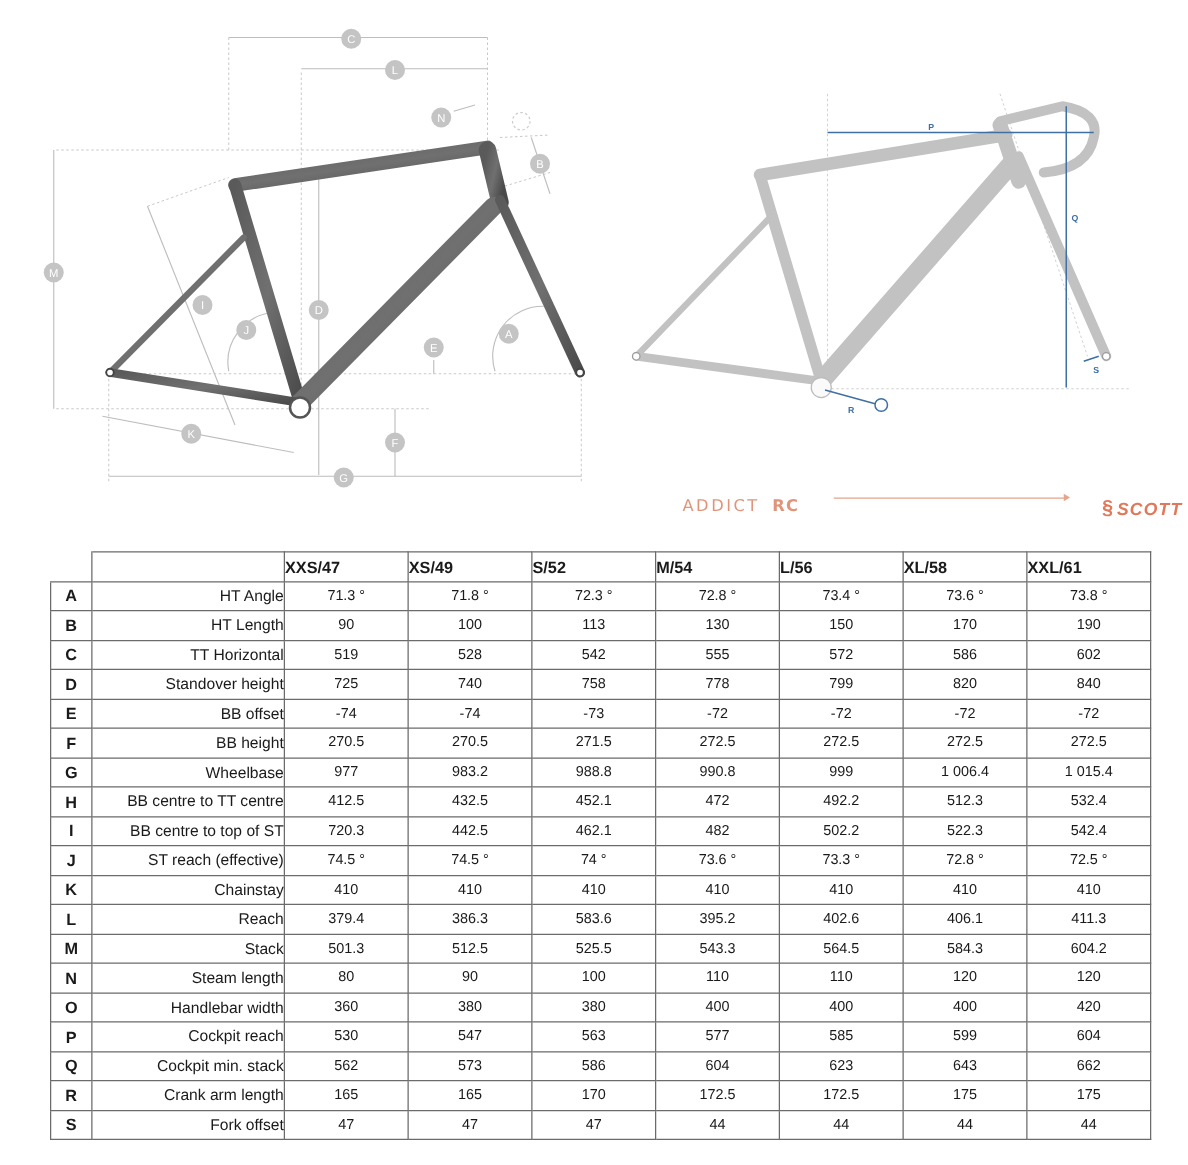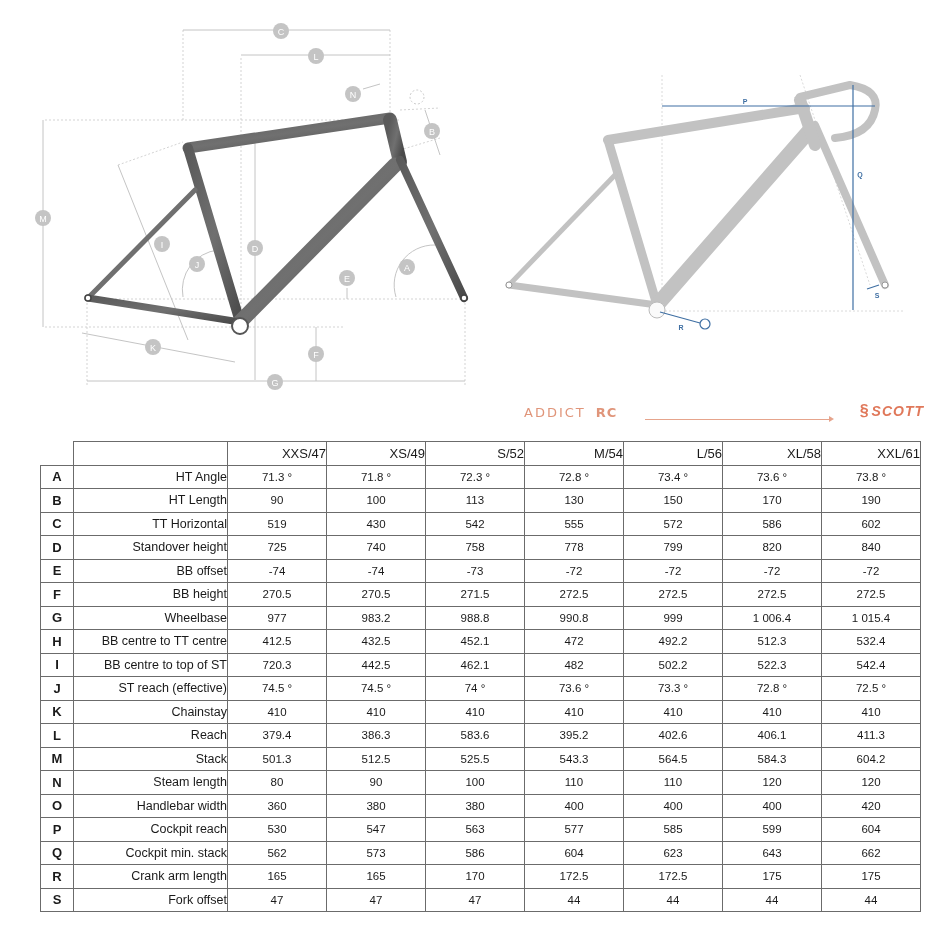--- a/index.html
+++ b/index.html
@@ -1,29 +1,29 @@
 <!DOCTYPE html>
 <html><head>
 <meta charset="utf-8">
 <style>
   html, body { margin:0; padding:0; background:#ffffff; }
   body { width:950px; height:932px; position:relative; overflow:hidden; font-family:"Liberation Sans", sans-serif; color:#1a1a1a; }
   .diagram { position:absolute; }
   #left-diagram { left:0; top:0; width:500px; height:400px; }
   #right-diagram { left:495px; top:60px; width:430px; height:300px; }
-  .brand-bar { position:absolute; left:524px; top:398px; width:400px; height:22px; display:flex; align-items:flex-end; }
+  .brand-bar { position:absolute; left:546px; top:398px; width:400px; height:22px; display:flex; align-items:flex-start; }
   .brand-product { color:#e0957a; font-size:13px; letter-spacing:2px; font-family:"DejaVu Sans", sans-serif; }
   .brand-product .rc { font-weight:bold; margin-left:10px; letter-spacing:1px; }
   .brand-line { flex:1; height:1px; background:#e6a48c; margin:0 6px 0 28px; position:relative; }
   .brand-line::after { content:""; position:absolute; right:-2px; top:-3px; border-left:5px solid #e6a48c; border-top:3.5px solid transparent; border-bottom:3.5px solid transparent; }
   .brand-logo { color:#e0785a; font-weight:bold; font-style:italic; font-size:14px; letter-spacing:1px; margin-left:22px; display:flex; align-items:center; }
   .brand-logo .mark { font-style:normal; font-size:16px; margin-right:2px; }
   table.geo { position:absolute; left:40px; top:441px; border-collapse:collapse; font-size:12.5px; }
   table.geo td, table.geo th { border:1px solid #6b6b6b; height:22.5px; padding:0; }
-  table.geo th { font-weight:normal; font-size:13px; text-align:right; }
+  table.geo th { font-weight:bold; font-size:13px; text-align:left; }
   table.geo th.corner-blank { border-left:none; border-top:none; }
   table.geo td.letter { font-weight:bold; text-align:center; width:32px; font-size:13px; }
   table.geo td.label { width:145px; padding-left:8px; text-align:right; }
   table.geo td.val { width:98px; text-align:center; font-size:11.5px; }
   table.geo th.size { width:98px; }
   table.geo th.label-head { width:145px; }
 </style>
 </head>
 <body>
 
@@ -213,21 +213,21 @@
         <td class="val">113</td>
         <td class="val">130</td>
         <td class="val">150</td>
         <td class="val">170</td>
         <td class="val">190</td>
       </tr>
       <tr>
         <td class="letter">C</td>
         <td class="label">TT Horizontal</td>
         <td class="val">519</td>
-        <td class="val">430</td>
+        <td class="val">528</td>
         <td class="val">542</td>
         <td class="val">555</td>
         <td class="val">572</td>
         <td class="val">586</td>
         <td class="val">602</td>
       </tr>
       <tr>
         <td class="letter">D</td>
         <td class="label">Standover height</td>
         <td class="val">725</td>

